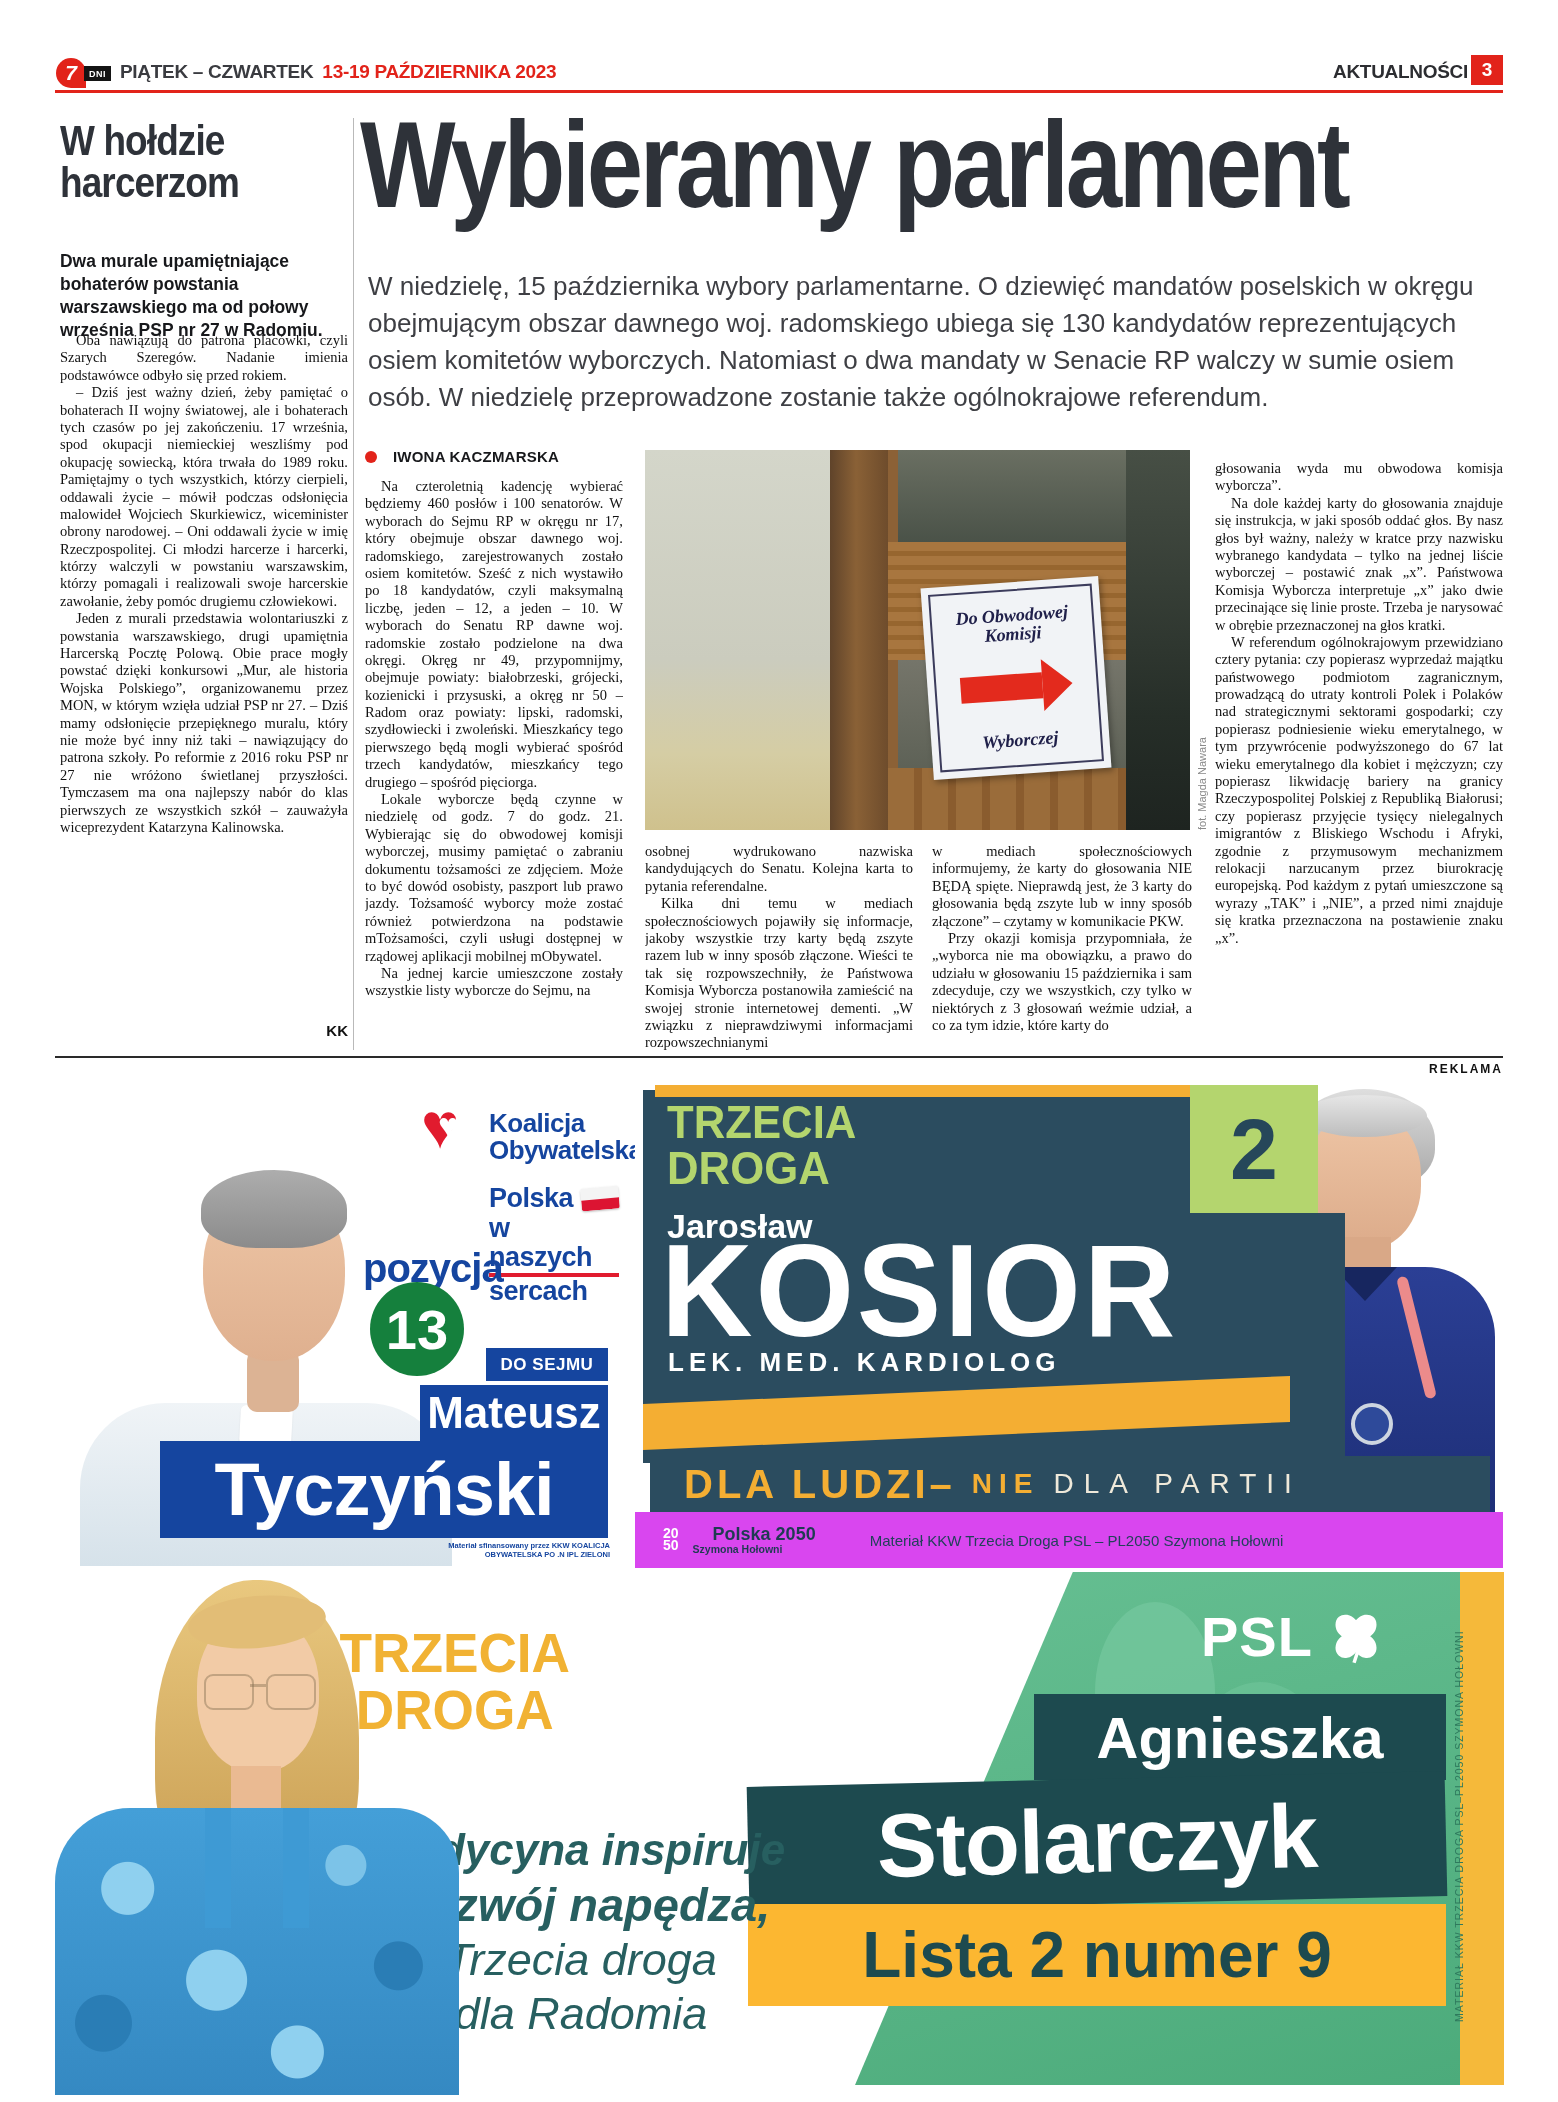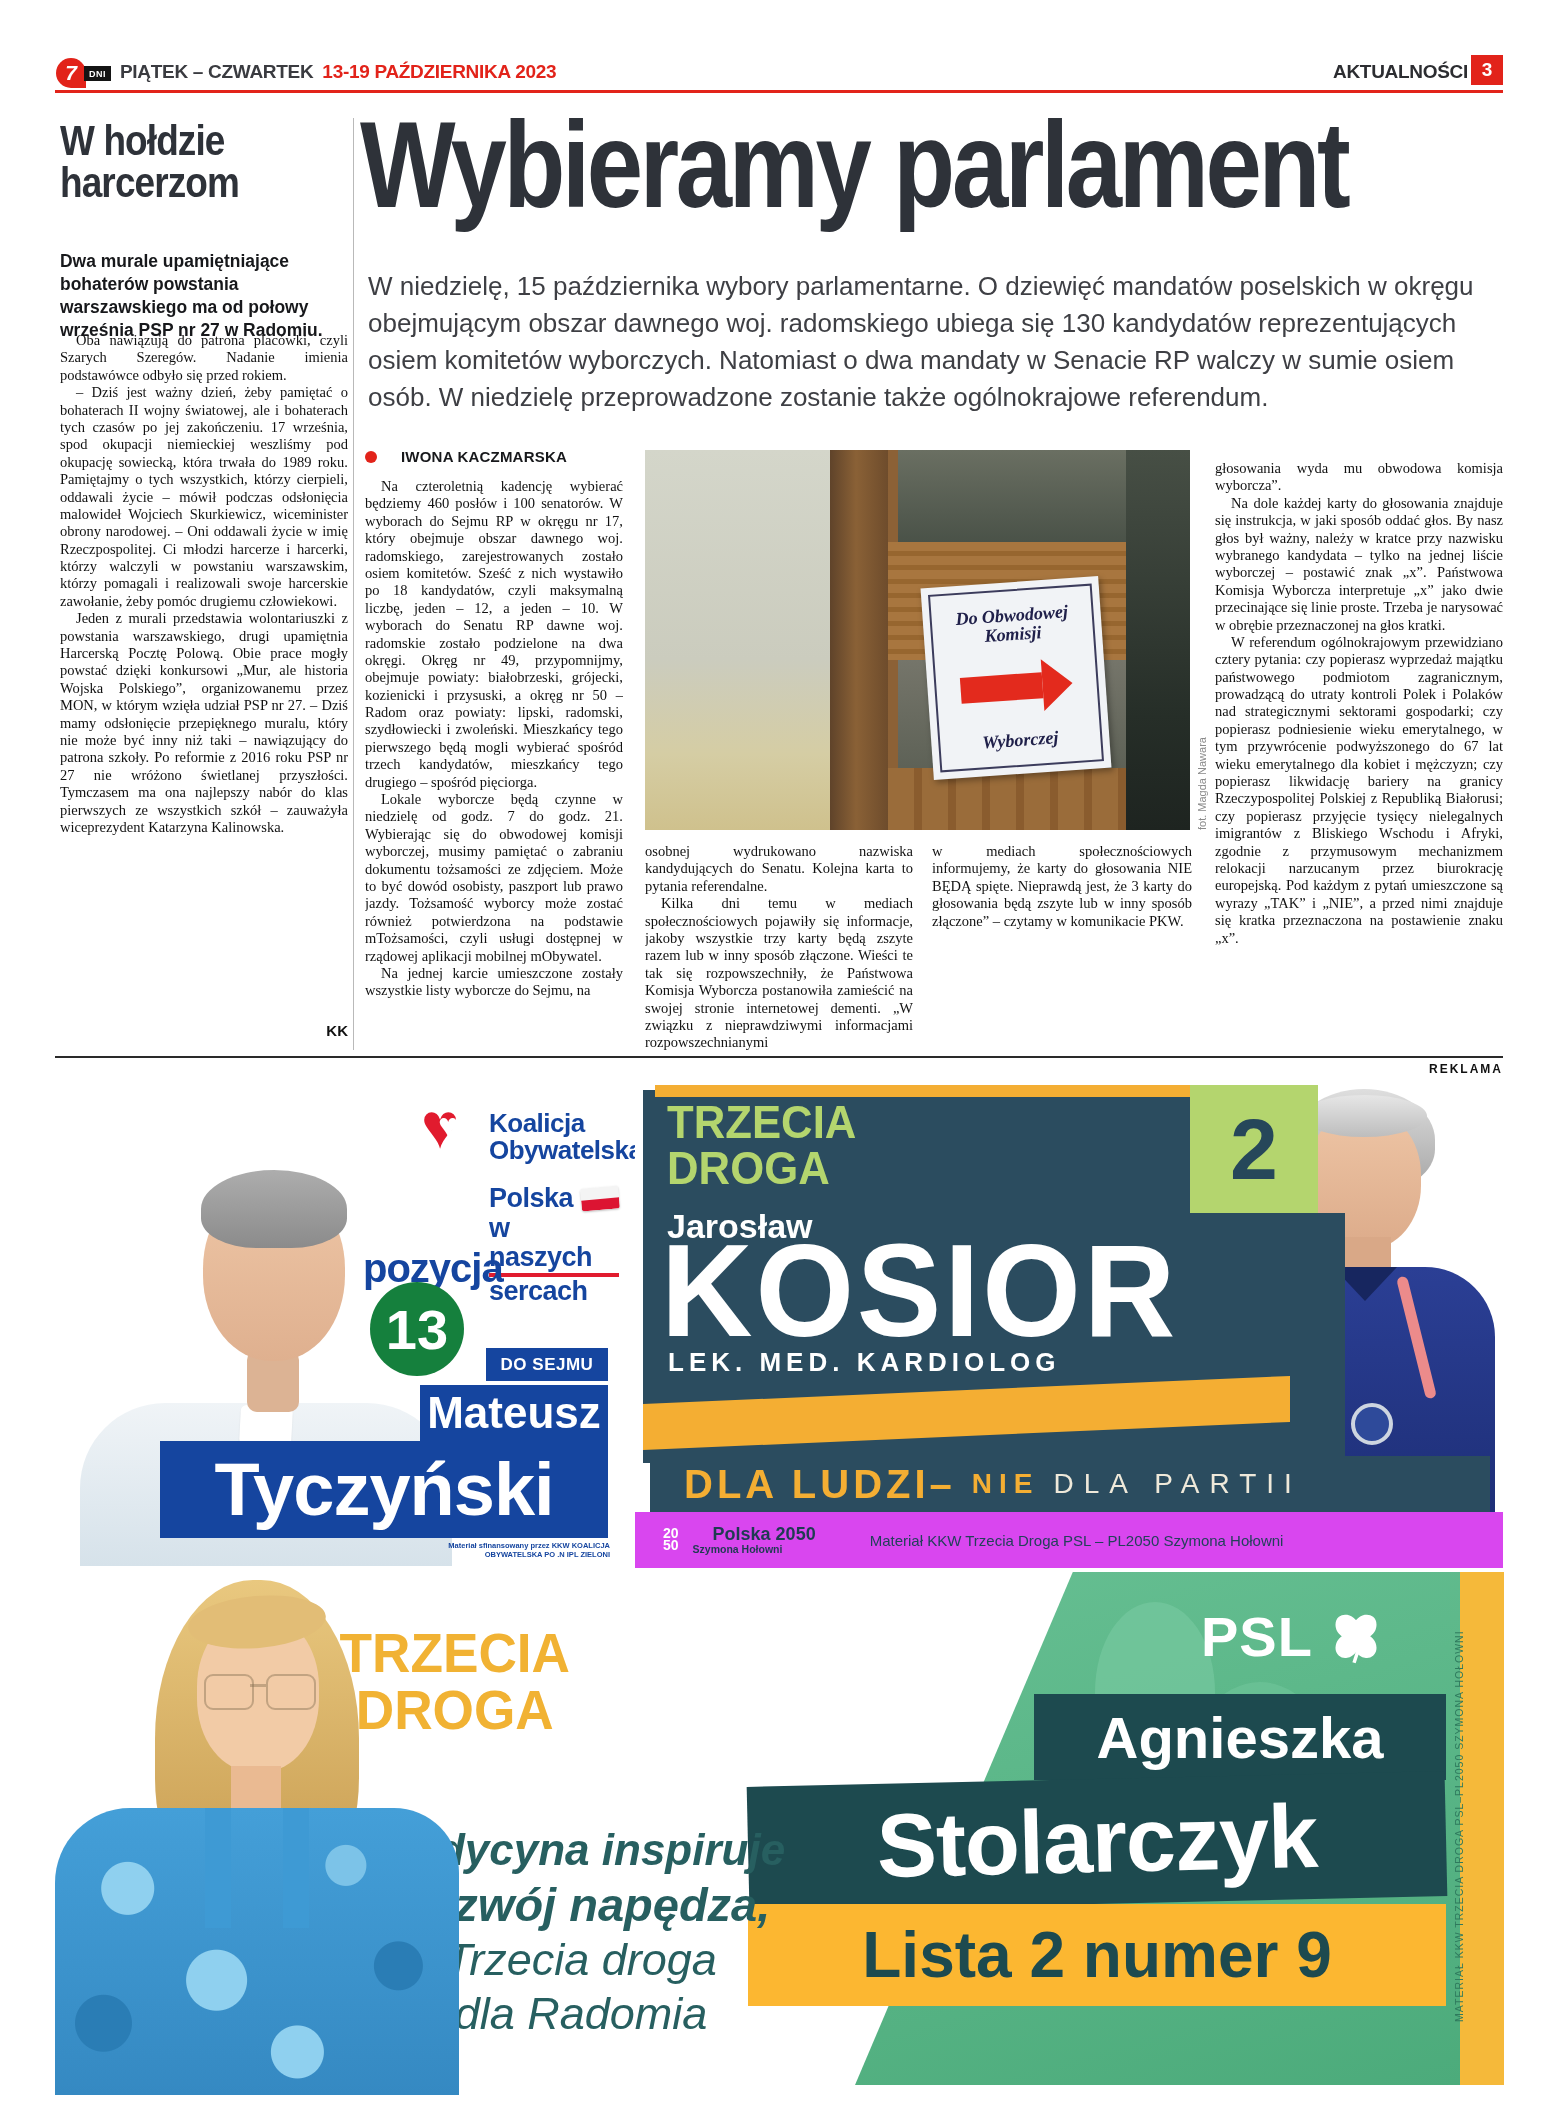--- a/index.html
+++ b/index.html
@@ -28,21 +28,21 @@
   .la-body{left:60px;top:332px;width:288px;height:688px;overflow:hidden;
            font-family:"Liberation Serif",serif;font-size:14.5px;line-height:1.2;text-align:justify;color:#111;}
   .la-body p{margin:0;text-indent:16px;}
   .la-sig{left:60px;top:1022px;width:288px;text-align:right;font-weight:bold;font-size:15px;color:#111;}
   .vdiv{left:353px;top:118px;width:1px;height:932px;background:#b9b9b9;}
 
   
   .headline{left:360px;top:104px;white-space:nowrap;font-weight:bold;font-size:122px;letter-spacing:-4px;color:#2e3239;
             transform:scaleX(.83);transform-origin:left top;line-height:1;}
   .intro{left:368px;top:268px;width:1110px;font-size:26px;line-height:1.42;color:#3e3f44;}
-  .byline{left:365px;top:448px;display:flex;align-items:center;gap:24px;}
+  .byline{left:365px;top:448px;display:flex;align-items:center;gap:16px;}
   .byline-dot{width:12px;height:12px;border-radius:50%;background:#e2231a;}
   .byline-name{font-weight:bold;font-size:15px;color:#17181b;letter-spacing:.2px;}
   .acol{overflow:hidden;font-family:"Liberation Serif",serif;font-size:14.5px;line-height:1.2;text-align:justify;color:#111;}
   .acol p{margin:0;text-indent:16px;}
   .acol p.cont{text-indent:0;}
   .col1{left:365px;top:478px;width:258px;height:572px;}
   .col2{left:645px;top:843px;width:268px;height:207px;}
   .col3{left:932px;top:843px;width:260px;height:207px;}
   .col4{left:1215px;top:460px;width:288px;height:590px;}
 
@@ -250,20 +250,21 @@
     </div>
   </div>
   <div class="abs photo-credit">fot. Magda Nawara</div>
 
   <div class="abs acol col2">
     <p class="cont">osobnej wydrukowano nazwiska kandydujących do Senatu. Kolejna karta to pytania referendalne.</p>
     <p>Kilka dni temu w mediach społecznościowych pojawiły się informacje, jakoby wszystkie trzy karty będą zszyte razem lub w inny sposób złączone. Wieści te tak się rozpowszechniły, że Państwowa Komisja Wyborcza postanowiła zamieścić na swojej stronie internetowej dementi. „W związku z nieprawdziwymi informacjami rozpowszechnianymi</p>
   </div>
   <div class="abs acol col3">
     <p class="cont">w mediach społecznościowych informujemy, że karty do głosowania NIE BĘDĄ spięte. Nieprawdą jest, że 3 karty do głosowania będą zszyte lub w inny sposób złączone” – czytamy w komunikacie PKW.</p>
+    <p>Przy okazji komisja przypomniała, że „wyborca nie ma obowiązku, a prawo do udziału w głosowaniu 15 października i sam zdecyduje, czy we wszystkich, czy tylko w niektórych z 3 głosowań weźmie udział, a co za tym idzie, które karty do</p>
   </div>
   <div class="abs acol col4">
     <p class="cont">głosowania wyda mu obwodowa komisja wyborcza”.</p>
     <p>Na dole każdej karty do głosowania znajduje się instrukcja, w jaki sposób oddać głos. By nasz głos był ważny, należy w kratce przy nazwisku wybranego kandydata – tylko na jednej liście wyborczej – postawić znak „x”. Państwowa Komisja Wyborcza interpretuje „x” jako dwie przecinające się linie proste. Trzeba je narysować w obrębie przeznaczonej na głos kratki.</p>
     <p>W referendum ogólnokrajowym przewidziano cztery pytania: czy popierasz wyprzedaż majątku państwowego podmiotom zagranicznym, prowadzącą do utraty kontroli Polek i Polaków nad strategicznymi sektorami gospodarki; czy popierasz podniesienie wieku emerytalnego, w tym przywrócenie podwyższonego do 67 lat wieku emerytalnego dla kobiet i mężczyzn; czy popierasz likwidację bariery na granicy Rzeczypospolitej Polskiej z Republiką Białorusi; czy popierasz przyjęcie tysięcy nielegalnych imigrantów z Bliskiego Wschodu i Afryki, zgodnie z przymusowym mechanizmem relokacji narzucanym przez biurokrację europejską. Pod każdym z pytań umieszczone są wyrazy „TAK” i „NIE”, a przed nimi znajduje się kratka przeznaczona na postawienie znaku „x”.</p>
   </div>
 
   <div class="abs rule2"></div>
   <div class="abs reklama">REKLAMA</div>
 

